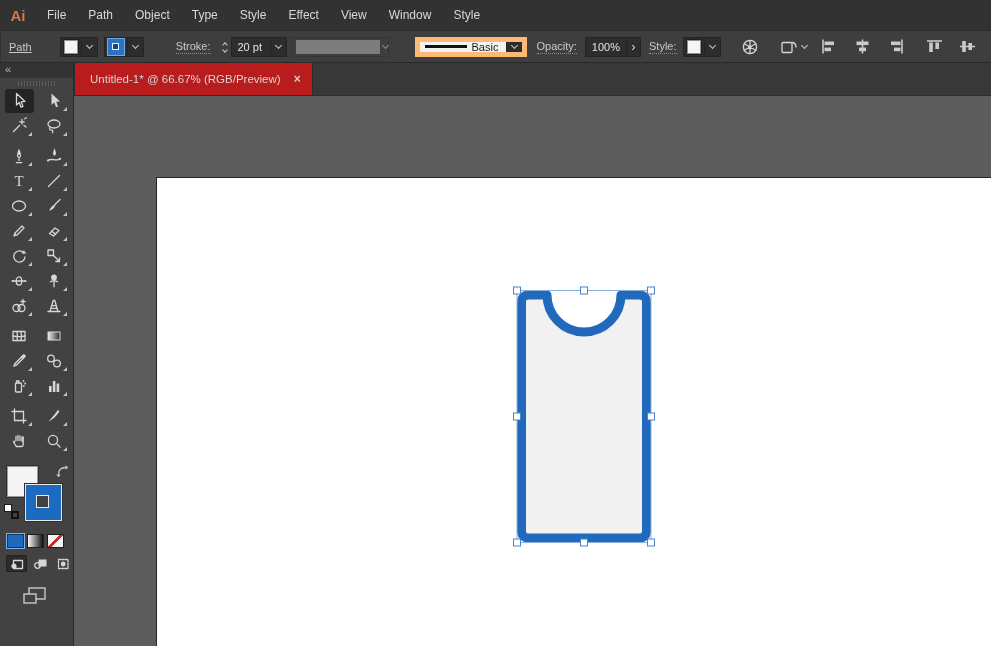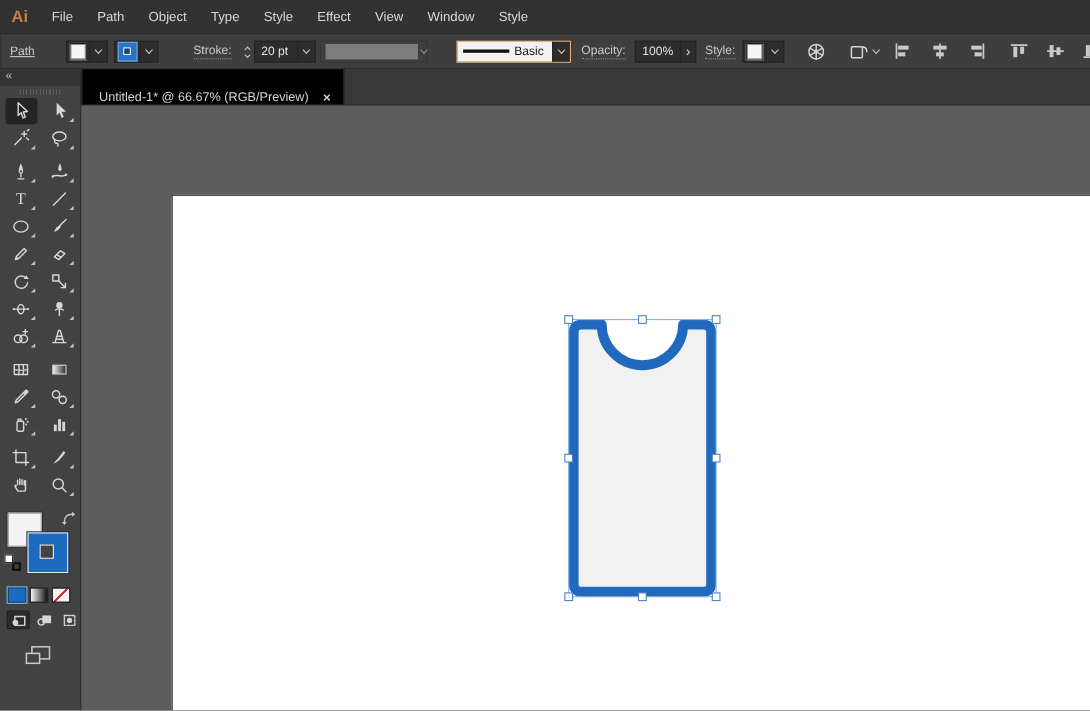--- a/index.html
+++ b/index.html
@@ -40,21 +40,21 @@
   .swatch-combo.tight { margin-left:6px; }
   .fill-swatch { width:16px; height:16px; background:#f5f5f5; border:1px solid #1f1f1f;
                  box-shadow:inset 0 0 0 1px #909090; margin:0 2px; }
   .stroke-swatch-cb { width:18px; height:18px; background:#2a72c2; border:1px solid #71a6de;
                       display:flex; align-items:center; justify-content:center; margin:0 2px; }
   .stroke-swatch-cb .ring { width:7px; height:7px; border:1.5px solid #eef3f8; background:#17457c; }
   .stepper { display:flex; flex-direction:column; justify-content:center; gap:3px; padding:0 4px; margin-left:2px; }
   .stepper .chev { width:4px; height:4px; }
   .disabled-combo { width:108px; background:#3e3e3e; border-color:#353535; margin-left:4px; }
   .disabled-box { width:84px; height:14px; background:#7d7d7d; margin:0 3px 0 4px; }
-  .brush-combo { display:flex; height:20px; border:1px solid #fdba74; margin-left:26px; }
+  .brush-combo { display:flex; height:20px; border:5px solid #fdba74; margin-left:26px; }
   .brush-preview { width:86px; background:#f2f2f2; color:#1a1a1a; display:flex; align-items:center; padding:0 5px; gap:5px; }
   .brush-line { width:42px; height:3px; background:#101010; }
   .brush-name { font-size:11px; }
   .op-combo { margin-left:2px; }
   .op-combo .val { min-width:40px; }
   .op-arrow { width:14px; text-align:center; color:#d6d6d6; font-size:13px; line-height:18px; border-left:1px solid #242424; height:100%; }
   .icon-btn { display:flex; align-items:center; justify-content:center; padding:0 4px; height:26px; }
   .recolor-btn { margin-left:16px; }
   .vdiv { width:1px; height:24px; background:#2d2d2d; box-shadow:1px 0 0 #4b4b4b; margin:0 8px; }
   .selsim-btn { display:flex; align-items:center; gap:3px; margin-right:10px; }
@@ -98,21 +98,21 @@
 
   .mode-row { display:flex; gap:2px; padding:7px 0 0 6px; }
   .mode-row > div { width:21px; height:17px; display:flex; align-items:center; justify-content:center; border-radius:2px; }
   .mode-row > div.active { background:#2b2b2b; box-shadow:inset 0 0 0 1px #222; }
 
   .screen-mode { margin:14px 0 0 22px; width:26px; height:20px; }
 
   
   .doc-area { flex:1; display:flex; flex-direction:column; }
   .tabbar { height:33px; background:#383838; border-bottom:1px solid #2d2d2d; display:flex; }
-  .tab { height:100%; background:#000000; display:flex; align-items:flex-end; padding:0 11px 0 15px;
+  .tab { height:100%; background:#b91c1c; display:flex; align-items:center; padding:0 11px 0 15px;
          color:#d6d6d6; font-size:11.5px; gap:13px; border-right:1px solid #2d2d2d; border-left:1px solid #2d2d2d; }
   .tab-close { color:#d0d0d0; font-size:12px; font-weight:bold; line-height:1; }
 
   .canvas { flex:1; position:relative; background:#5d5d5d; overflow:hidden; }
   .artboard { position:absolute; left:82px; top:81px; right:0; bottom:0; background:#ffffff;
               border-left:1px solid #262626; border-top:1px solid #262626; }
   .shape-svg { position:absolute; left:0; top:0; }
 </style>
 </head>
 <body>

